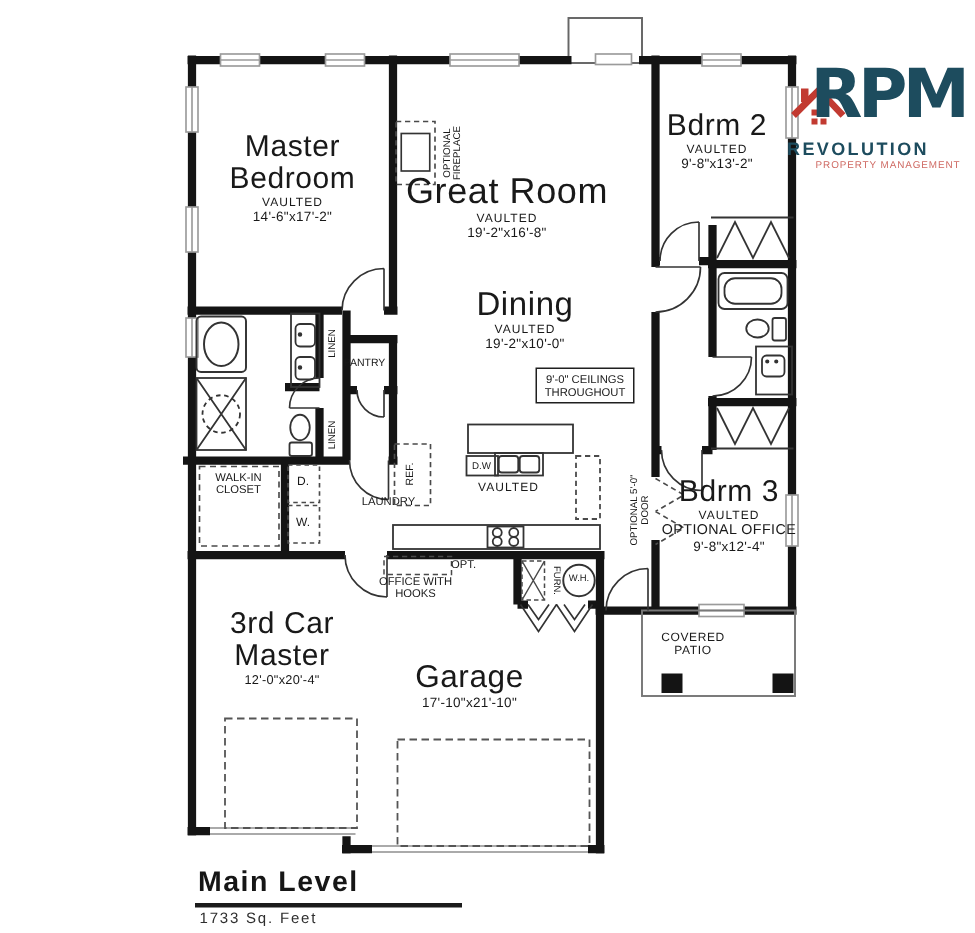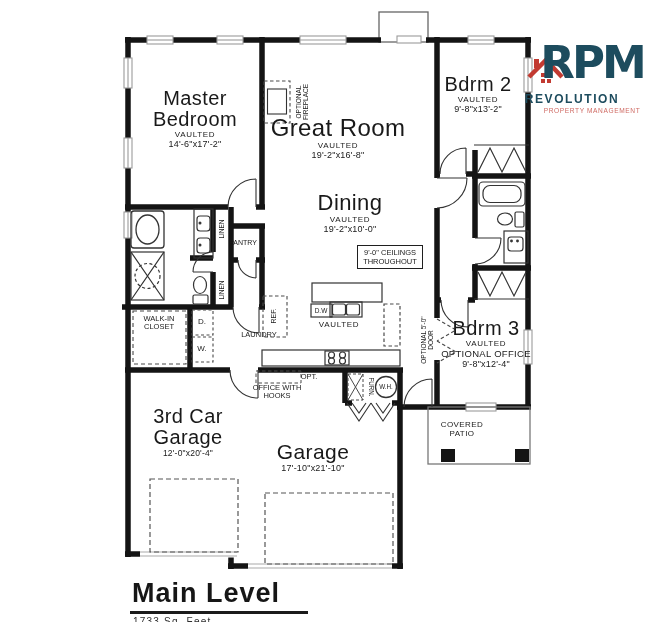--- a/index.html
+++ b/index.html
@@ -18,21 +18,21 @@
            font-size:7.5px;line-height:1.2;padding:2px 1px;color:#191919;box-sizing:border-box;}
   .logo{position:absolute;}
   .logo-brand{position:absolute;left:538px;top:40px;width:108px;text-align:center;
               font-family:"DejaVu Sans",sans-serif;font-weight:bold;font-size:45px;
               letter-spacing:-3px;color:#1d4c5e;line-height:1;}
   .logo-rev{position:absolute;left:520px;top:92px;width:104px;text-align:center;
             font-weight:bold;font-size:12px;letter-spacing:1.6px;color:#1d4c5e;}
   .logo-prop{position:absolute;left:540px;top:107px;width:104px;text-align:center;
              font-size:6.6px;letter-spacing:.6px;color:#cf6a63;}
   .title-block{position:absolute;left:130px;top:578px;}
-  .title-name{display:inline-block;font-size:27px;font-weight:bold;letter-spacing:1px;
+  .title-name{display:inline-block;font-size:19px;font-weight:bold;letter-spacing:1px;
               color:#161616;border-bottom:3px solid #1b1b1b;padding:0 14px 2px 2px;min-width:162px;}
   .title-area{font-size:10px;letter-spacing:1.2px;color:#2e2e2e;margin:2px 0 0 3px;}
 </style>
 </head>
 <body>
 
 <div class="stage">
 
   <svg class="plan-svg" width="650" height="622" viewBox="0 0 650 622">
 
@@ -258,21 +258,21 @@
   </div>
 
   <div class="lbl" style="left:486px;top:318px;width:96px;">
     <div class="rname" style="font-size:20px;white-space:nowrap;">Bdrm 3</div>
     <div class="note">VAULTED</div>
     <div class="note2">OPTIONAL OFFICE</div>
     <div class="dims">9'-8"x12'-4"</div>
   </div>
 
   <div class="lbl" style="left:188px;top:406px;width:92px;">
-    <div class="rname" style="font-size:20px;">3rd Car Garage</div>
+    <div class="rname" style="font-size:20px;">3rd Car Master</div>
     <div class="dims" style="font-size:8.5px;">12'-0"x20'-4"</div>
   </div>
 
   <div class="lbl" style="left:313px;top:441px;width:120px;">
     <div class="rname" style="font-size:21px;">Garage</div>
     <div class="dims">17'-10"x21'-10"</div>
   </div>
 
   <div class="ctr" style="left:462px;top:430px;width:54px;font-size:8px;letter-spacing:.4px;">COVERED PATIO</div>
 

